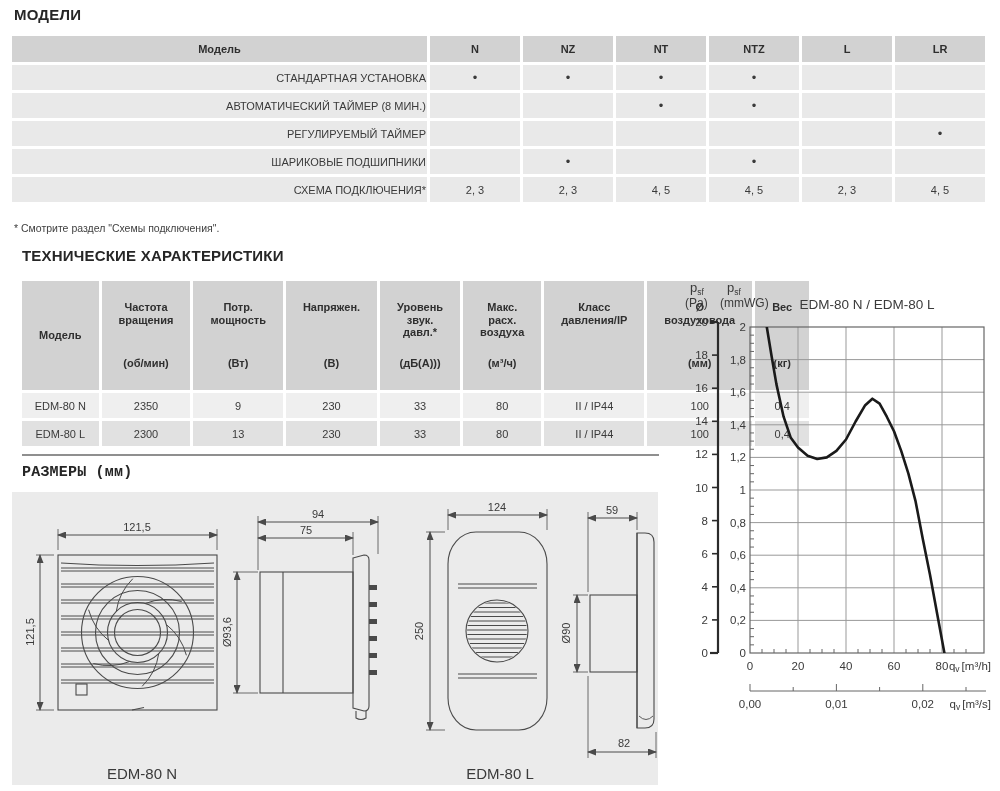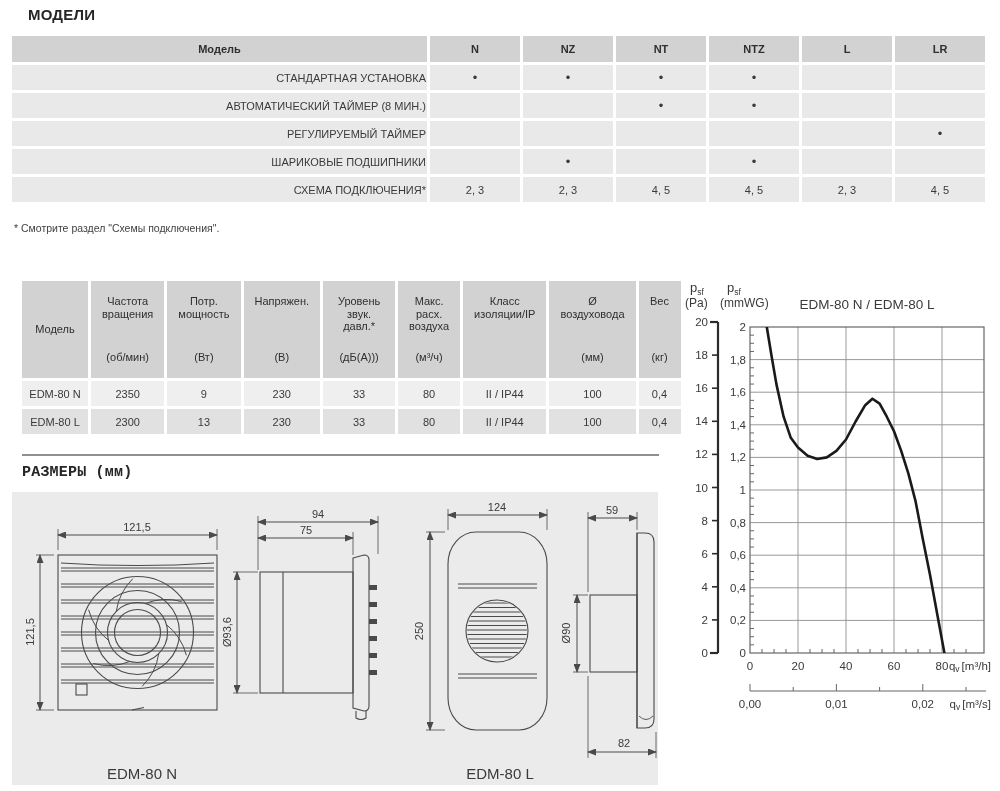--- a/index.html
+++ b/index.html
@@ -13,42 +13,42 @@
 
   
   #models-table{position:absolute;left:9px;top:33px;}
   #models-table th{background:#d2d2d2;font-weight:bold;color:#2f2f2f;height:24px;text-align:center;}
   #models-table td{background:#e9e9e9;height:23px;text-align:center;}
   #models-table td.feat{text-align:right;padding-left:9px;}
   #models-table td.dot{font-size:13px;}
 
   
   #tech-table{position:absolute;left:19px;top:278px;}
-  #tech-table th{background:#d2d2d2;height:77px;vertical-align:top;padding:10px;font-weight:normal;color:#2f2f2f;}
+  #tech-table th{background:#d2d2d2;height:77px;vertical-align:top;padding:16px;font-weight:bold;color:#2f2f2f;}
   #tech-table th .thin{display:flex;flex-direction:column;justify-content:space-between;height:69px;padding:4px 1px;white-space:normal;line-height:1.15;}
   #tech-table th .thin.vc{justify-content:center;}
   #tech-table td{background:#efefef;height:23px;text-align:center;}
   #tech-table tr.r1 td{background:#e1e1e1;}
 
   .footnote{position:absolute;font-size:10.5px;color:#3f3f3f;white-space:nowrap;}
 
   #divider{position:absolute;left:22px;top:454px;width:637px;height:2px;background:#8f8f8f;}
 
   #dims-panel{position:absolute;left:12px;top:492px;width:646px;height:293px;background:#ebebeb;}
 
   #chart-wrap{position:absolute;left:680px;top:270px;width:320px;height:460px;}
 
   svg text{font-family:"Liberation Sans",sans-serif;fill:#3a3a3a;}
 </style>
 </head>
 <body>
 
 <div id="page">
 
-  <div class="sec-title" style="left:28px;top:6px;">МОДЕЛИ</div>
+  <div class="sec-title" style="left:14px;top:6px;">МОДЕЛИ</div>
 
   <table id="models-table">
     <colgroup>
       <col style="width:415px">
         <col style="width:90px">
         <col style="width:90px">
         <col style="width:90px">
       <col style="width:90px">
         <col style="width:90px">
         <col style="width:90px">
@@ -108,20 +108,21 @@
           <td>4, 5</td>
           <td>4, 5</td>
           <td>2, 3</td>
           <td>4, 5</td>
         </tr>
       </tbody>
   </table>
 
   <div class="footnote" style="left:14px;top:222px;">* Смотрите раздел "Схемы подключения".</div>
 
+  <div class="sec-title" style="left:22px;top:247px;">ТЕХНИЧЕСКИЕ ХАРАКТЕРИСТИКИ</div>
 
   <table id="tech-table">
     <colgroup>
       <col style="width:66px">
         <col style="width:72px">
         <col style="width:72px">
         <col style="width:76px">
         <col style="width:72px">
       <col style="width:62px">
         <col style="width:68px">
@@ -160,21 +161,21 @@
             </div>
           </th>
         <th>
             <div class="thin">
               <span>Макс. расх. воздуха</span>
               <span>(м³/ч)</span>
             </div>
           </th>
         <th>
             <div class="thin">
-              <span>Класс изоляции/IP</span>
+              <span>Класс давления/IP</span>
             </div>
           </th>
         <th>
             <div class="thin">
               <span>Ø воздуховода</span>
               <span>(мм)</span>
             </div>
           </th>
         <th>
             <div class="thin">

